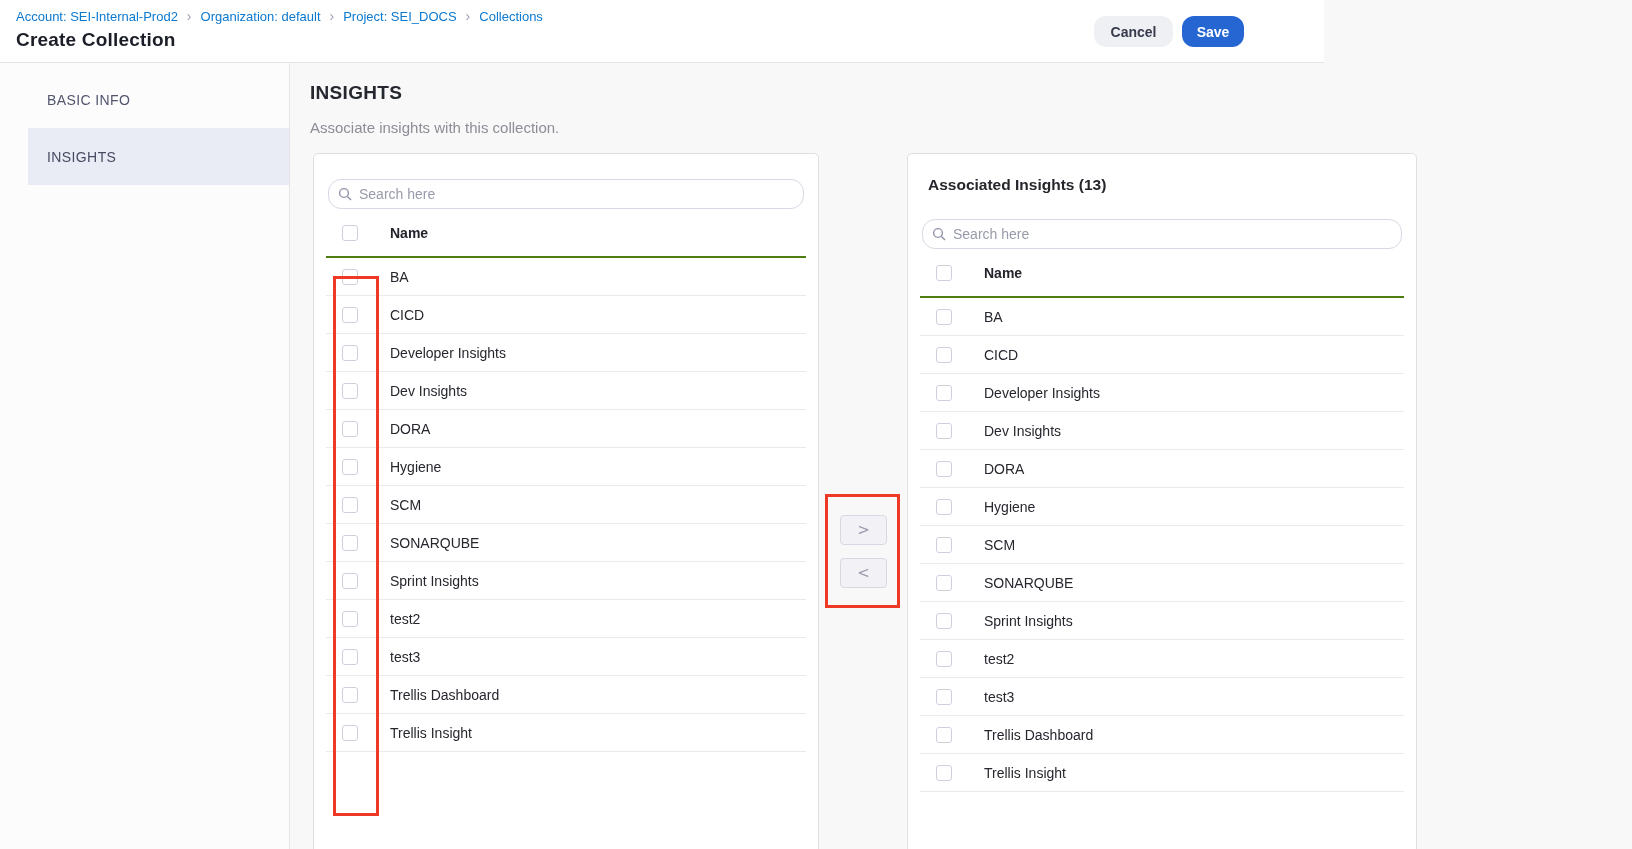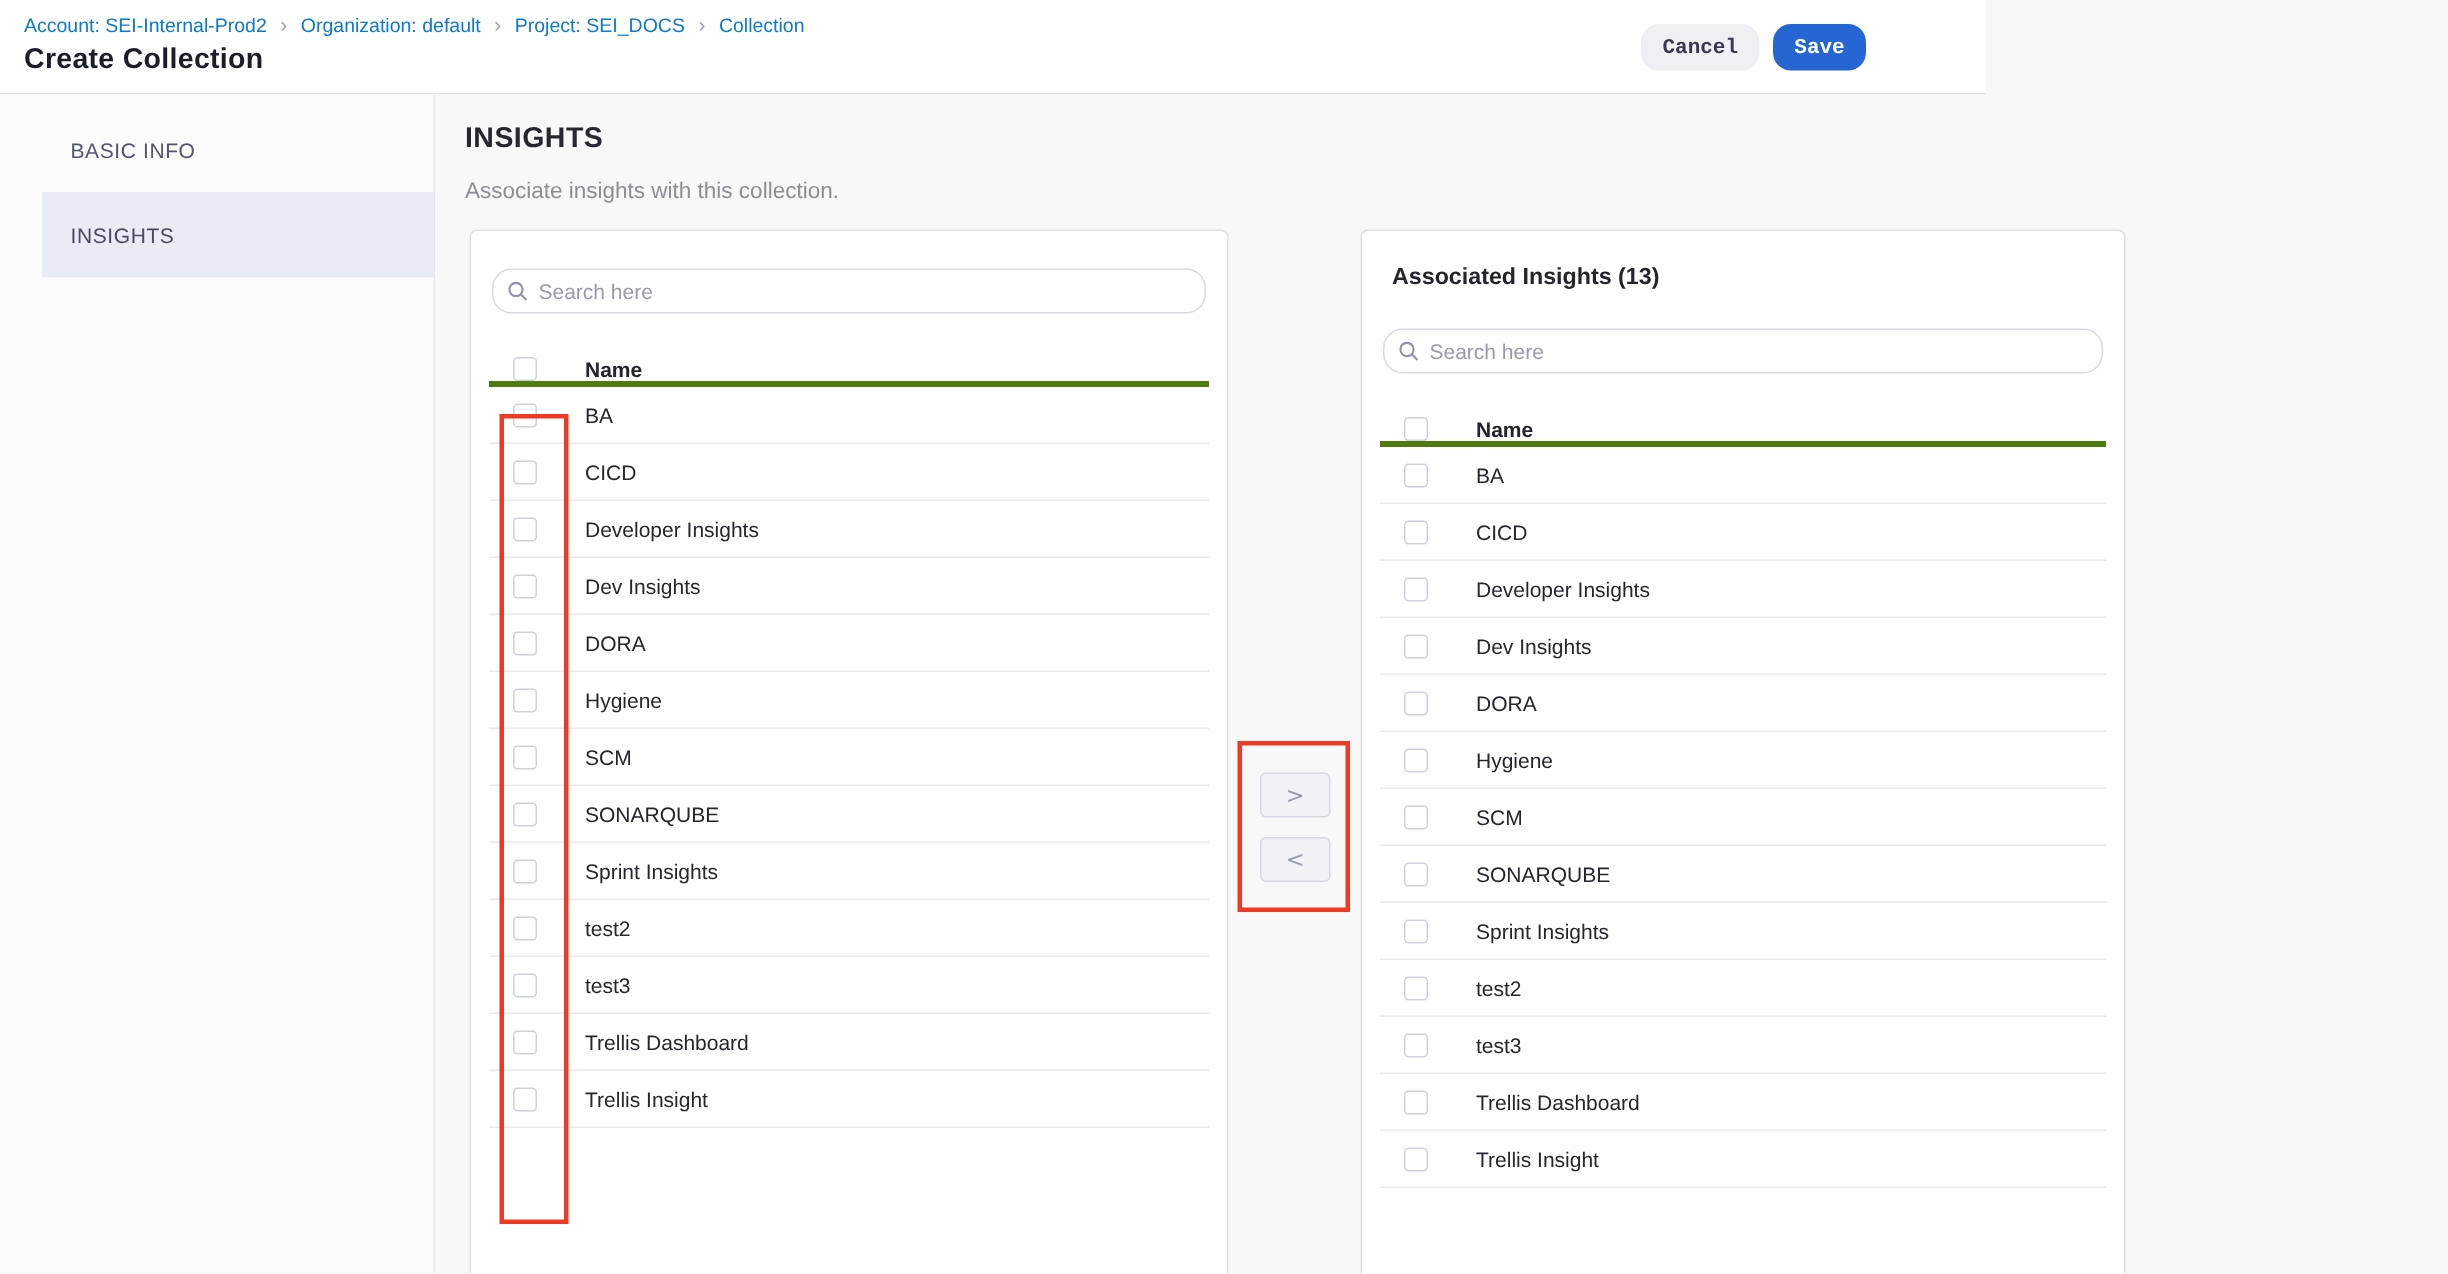--- a/index.html
+++ b/index.html
@@ -23,21 +23,21 @@
   }
   .breadcrumb a { color: #0b79d0; text-decoration: none; cursor: pointer; }
   .crumb-sep { color: #9a9eb2; font-size: 14px; line-height: 1; transform: translateY(-1px); }
   .page-title {
     position: absolute; left: 16px; top: 29px;
     font-size: 19px; font-weight: 700; color: #1b1e27; letter-spacing: .2px;
   }
   .header-actions { position: absolute; right: 80px; top: 16px; display: flex; gap: 9px; }
   .btn {
     height: 31px; border: none; border-radius: 12px; font-size: 14px; font-weight: 600;
-    font-family: Liberation Mono, monospace; cursor: pointer; display: inline-flex; align-items: center; justify-content: center;
+    font-family: Liberation Sans, sans-serif; cursor: pointer; display: inline-flex; align-items: center; justify-content: center;
   }
   .btn-cancel { width: 79px; background: #eff0f4; color: #363a4c; }
   .btn-save   { width: 62px; background: #2566d2; color: #ffffff; }
 
   
   .sidebar {
     position: absolute; left: 0; top: 63px; bottom: 0; width: 290px;
     background: #fcfcfd; border-right: 1px solid #e6e6ea; z-index: 1;
   }
   .side-nav { margin-top: 8px; margin-left: 28px; }
@@ -73,22 +73,22 @@
   .search-box svg { flex: 0 0 auto; }
   .search-input {
     flex: 1; border: none; outline: none; font-family: inherit;
     font-size: 14px; color: #40424f; background: transparent;
   }
   .search-input::placeholder { color: #989ba9; }
 
   
   .table { margin: 0 12px; }
   .thead {
-    display: flex; align-items: flex-end; height: 49px;
-    border-bottom: 4px solid #4d7c0f;
+    display: flex; align-items: center; height: 49px;
+    border-bottom: 2px solid #4d7c0f;
   }
   .cb-cell { width: 48px; display: flex; justify-content: center; align-items: center; }
   .checkbox {
     width: 16px; height: 16px; border: 1.5px solid #ced1dc; border-radius: 3px;
     background: #ffffff; cursor: pointer; flex: 0 0 auto;
   }
   .th-name { font-size: 14px; font-weight: 700; color: #23242b; padding-left: 16px; }
   .trow {
     display: flex; align-items: center; height: 38px;
     border-bottom: 1px solid #e9e9ee;
@@ -117,21 +117,21 @@
 <body>
 
 <div class="header">
   <div class="breadcrumb">
     <a>Account: SEI-Internal-Prod2</a>
     <span class="crumb-sep">›</span>
     <a>Organization: default</a>
     <span class="crumb-sep">›</span>
     <a>Project: SEI_DOCS</a>
     <span class="crumb-sep">›</span>
-    <a>Collection</a>
+    <a>Collections</a>
   </div>
   <div class="page-title">Create Collection</div>
   <div class="header-actions">
     <button class="btn btn-cancel">Cancel</button>
     <button class="btn btn-save">Save</button>
   </div>
 </div>
 
 <div class="sidebar">
   <div class="side-nav">

